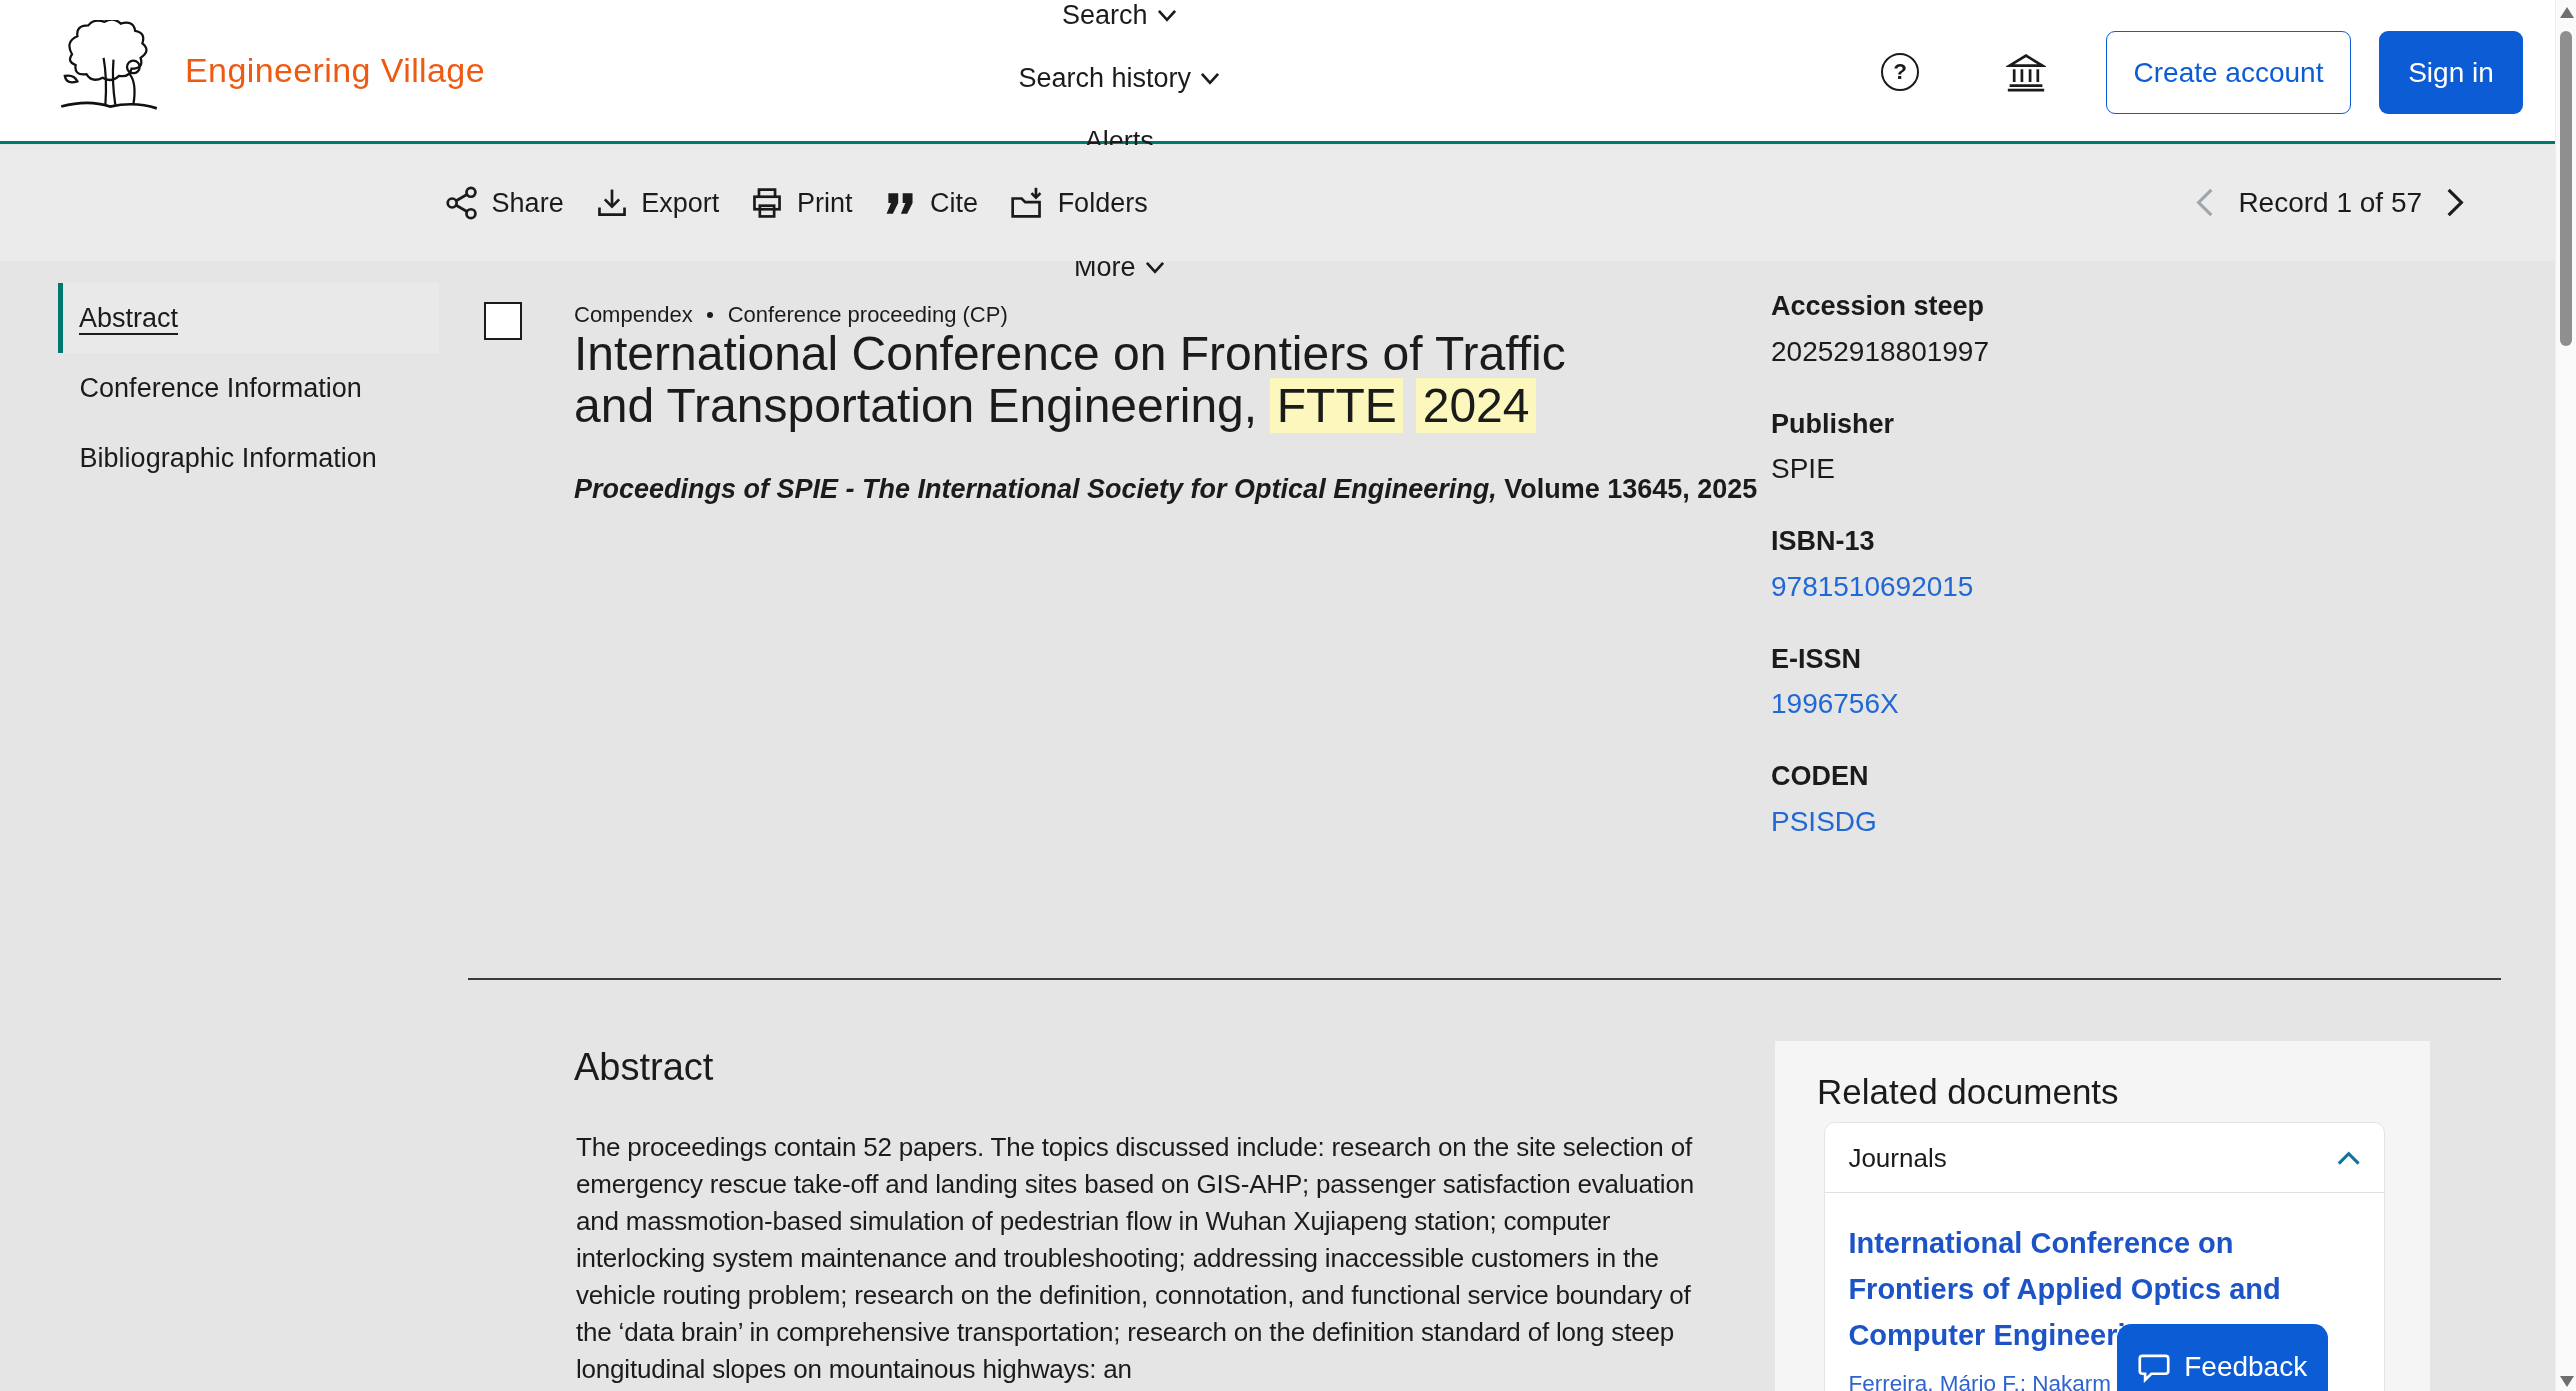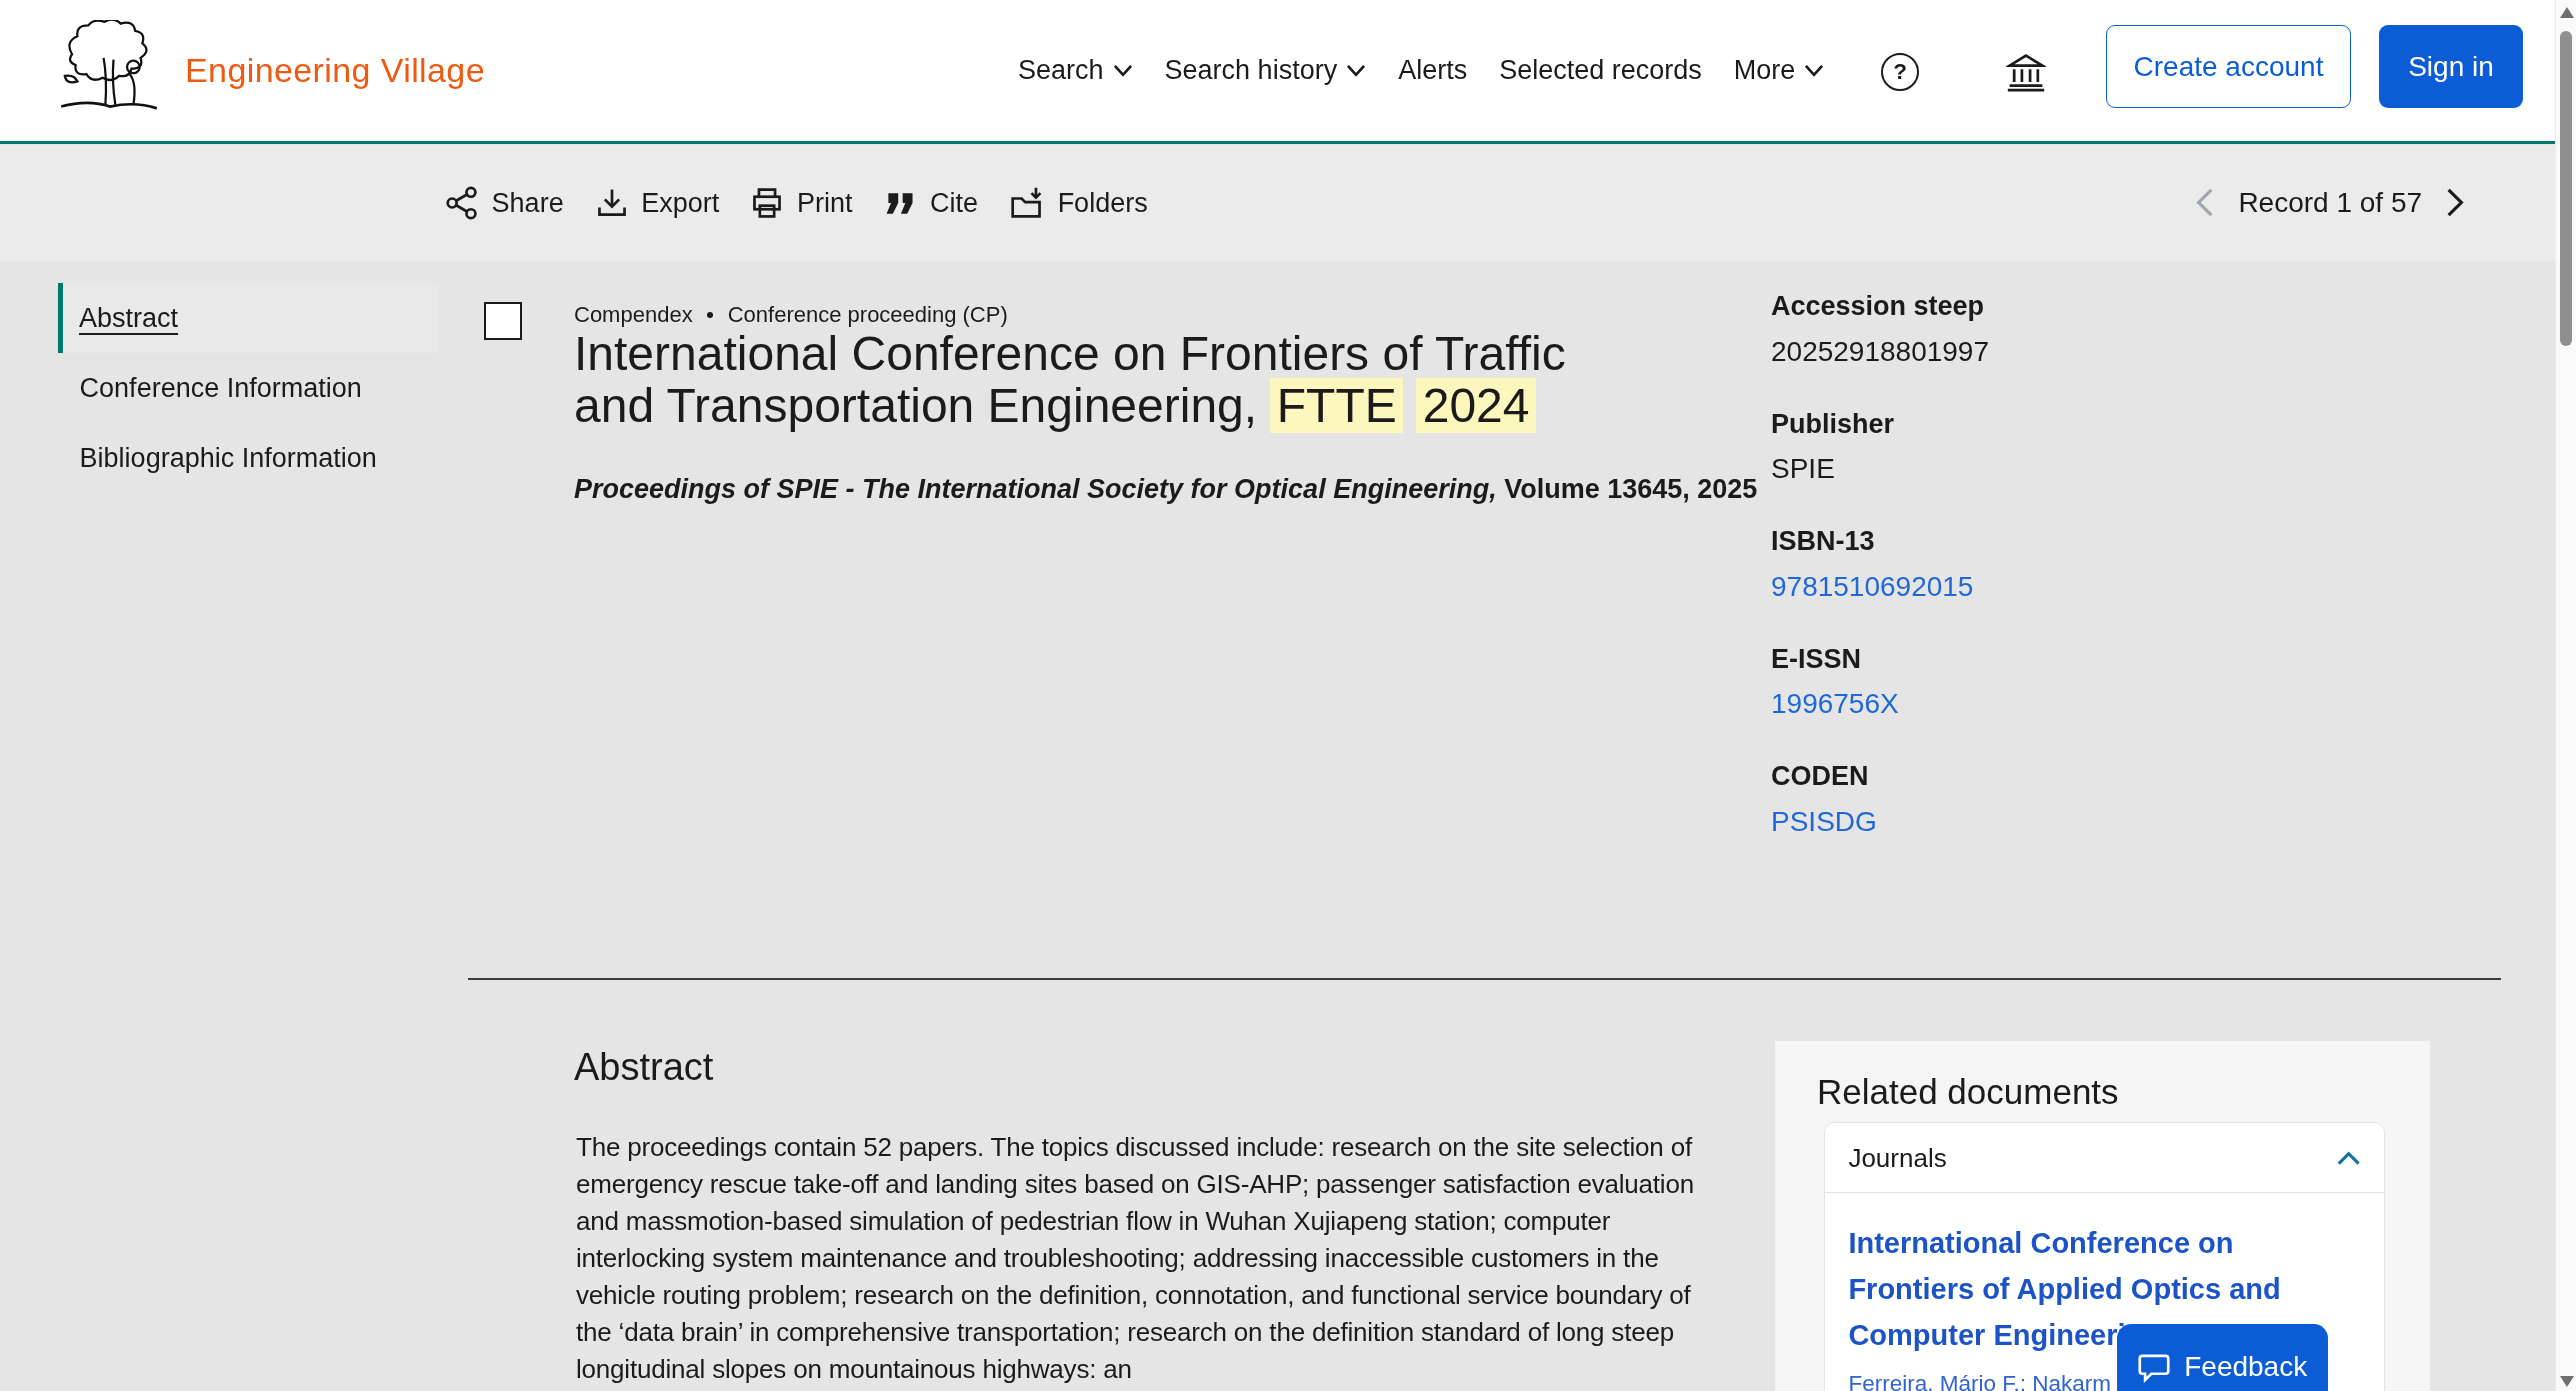--- a/index.html
+++ b/index.html
@@ -4,29 +4,29 @@
 <style>
   html,body{margin:0;padding:0;background:#fff;}
   #screen{position:relative;width:2576px;height:1392px;overflow:hidden;
           font-family:"Liberation Sans",sans-serif;color:#1b1b1b;background:#e5e5e5;}
 
   
   .header{position:absolute;left:0;top:0;width:2576px;height:141px;background:#fff;
           border-bottom:3.6px solid #00786e;}
   .logo-svg{position:absolute;left:54px;top:20px;}
   .brand{position:absolute;left:185px;top:51px;font-size:34px;color:#ee5a12;letter-spacing:0.4px;}
-  .topnav{position:absolute;left:1018px;top:0;height:141px;display:flex;align-items:center;gap:32px;}
+  .topnav{position:absolute;left:1018px;top:0;height:141px;display:flex;align-items:center;gap:32px;flex-direction:column;}
   .nav-item{display:flex;align-items:center;gap:9px;font-size:27px;color:#1b1b1b;cursor:pointer;white-space:nowrap;}
   .caret{width:20px;height:12.6px;}
   .icon-btn{position:absolute;top:52px;width:40px;height:40px;display:flex;align-items:center;justify-content:center;cursor:pointer;}
   .help-btn{left:1880px;}
   .bank-btn{left:2006px;}
   .help-circle{width:34px;height:34px;border:2.7px solid #1b1b1b;border-radius:50%;
                display:flex;align-items:center;justify-content:center;font-size:22.5px;font-weight:bold;}
-  .btn{position:absolute;top:25px;height:83px;border-radius:9px;display:flex;align-items:center;
+  .btn{position:absolute;top:31px;height:83px;border-radius:9px;display:flex;align-items:center;
        justify-content:center;font-size:28px;cursor:pointer;box-sizing:border-box;}
   .btn-outline{left:2106px;width:245px;border:1.8px solid #0b5cd5;color:#0b5cd5;background:#fff;}
   .btn-solid{left:2379px;width:144px;background:#0b5cd5;color:#fff;border:none;}
 
   
   .toolbar{position:absolute;left:0;top:145px;width:2576px;height:116px;background:#ebebeb;}
   .back{position:absolute;left:52px;top:0;height:116px;display:flex;align-items:center;gap:20px;
         font-size:27px;cursor:pointer;}
   .actions{position:absolute;left:445px;top:0;height:116px;display:flex;align-items:center;gap:31px;}
   .action{display:flex;align-items:center;gap:12.6px;font-size:27px;cursor:pointer;white-space:nowrap;}

